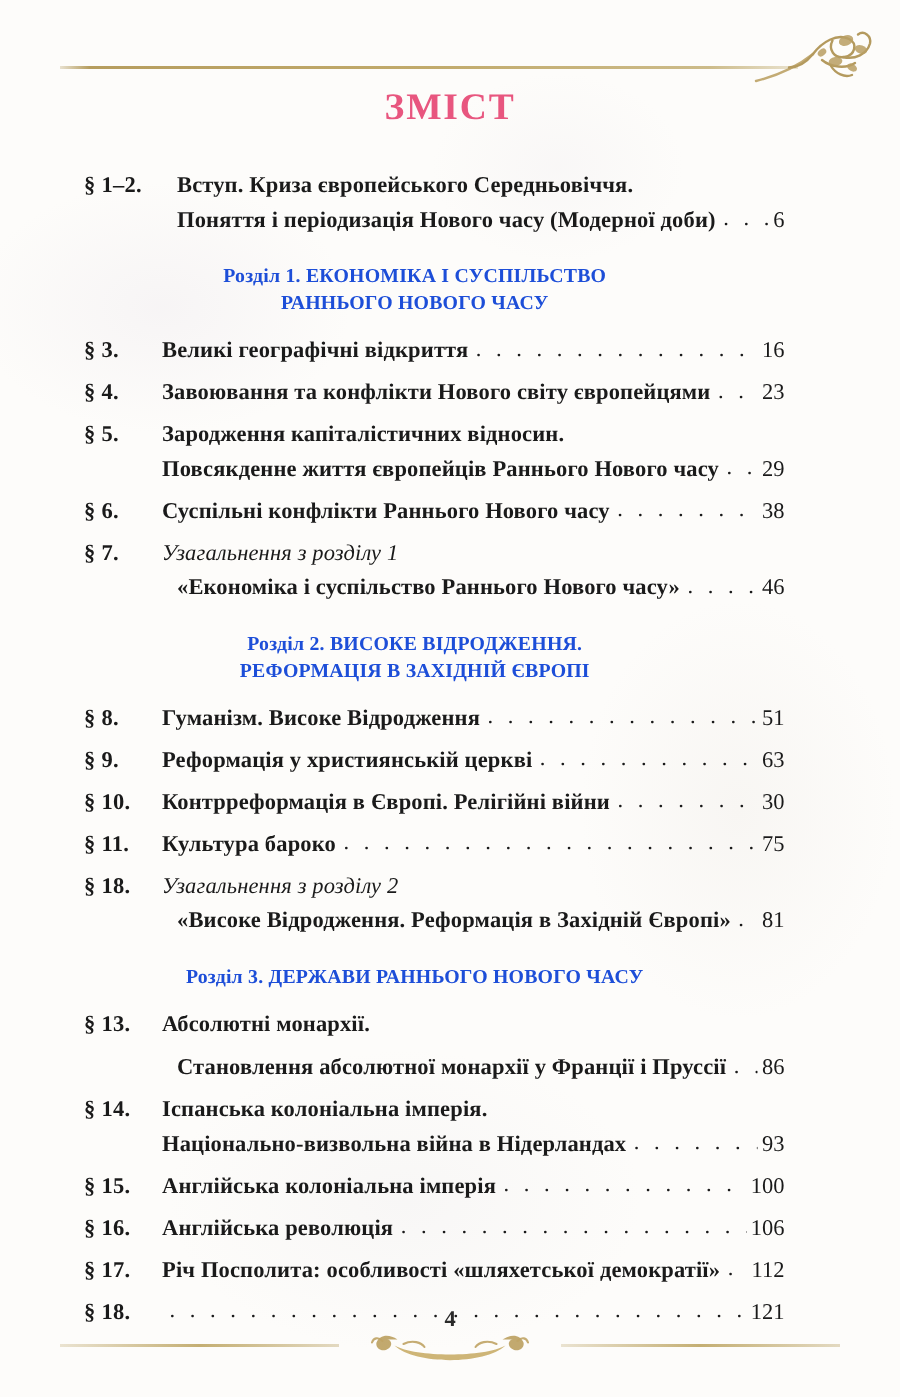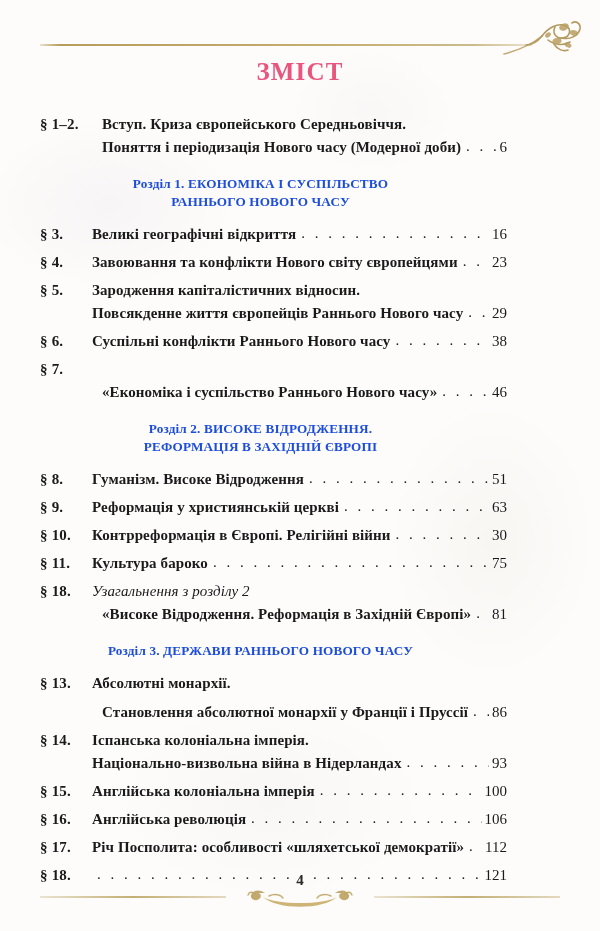--- a/index.html
+++ b/index.html
@@ -69,21 +69,21 @@
     font-weight: bold;
     letter-spacing: 1.2px;
     color: #e8567f;
     font-family: "Liberation Serif", "DejaVu Serif", serif;
   }
 
   
   .contents {
     position: absolute;
     top: 110px;
-    left: 0;
+    left: 16px;
     width: 521px;
   }
 
   .part {
     margin: 0;
   }
 
   .part-heading {
     color: #1d4ed8;
     font-weight: bold;
@@ -292,20 +292,21 @@
           <span class="sec-label">§ 6.</span>
           <span class="entry-text">Суспільні конфлікти Раннього Нового часу</span>
           <span class="leaders">. . . . . . . . . . . . . . . . . . . . . . . . . . . . . . . . . . . . . . . . . . . .</span>
           <span class="page-num">38</span>
         </div>
       </div>
 
       <div class="entry">
         <div class="entry-line">
           <span class="sec-label">§ 7.</span>
+          <span class="entry-text italic">Узагальнення з розділу 1</span>
         </div>
         <div class="entry-line cont">
           <span class="indent deep"></span>
           <span class="entry-text">«Економіка і суспільство Раннього Нового часу»</span>
           <span class="leaders">. . . . . . . . . . . . . . . . . . . . . . . . . . . . . . . . . . . . . . . . . . . .</span>
           <span class="page-num">46</span>
         </div>
       </div>
     </div>
 

